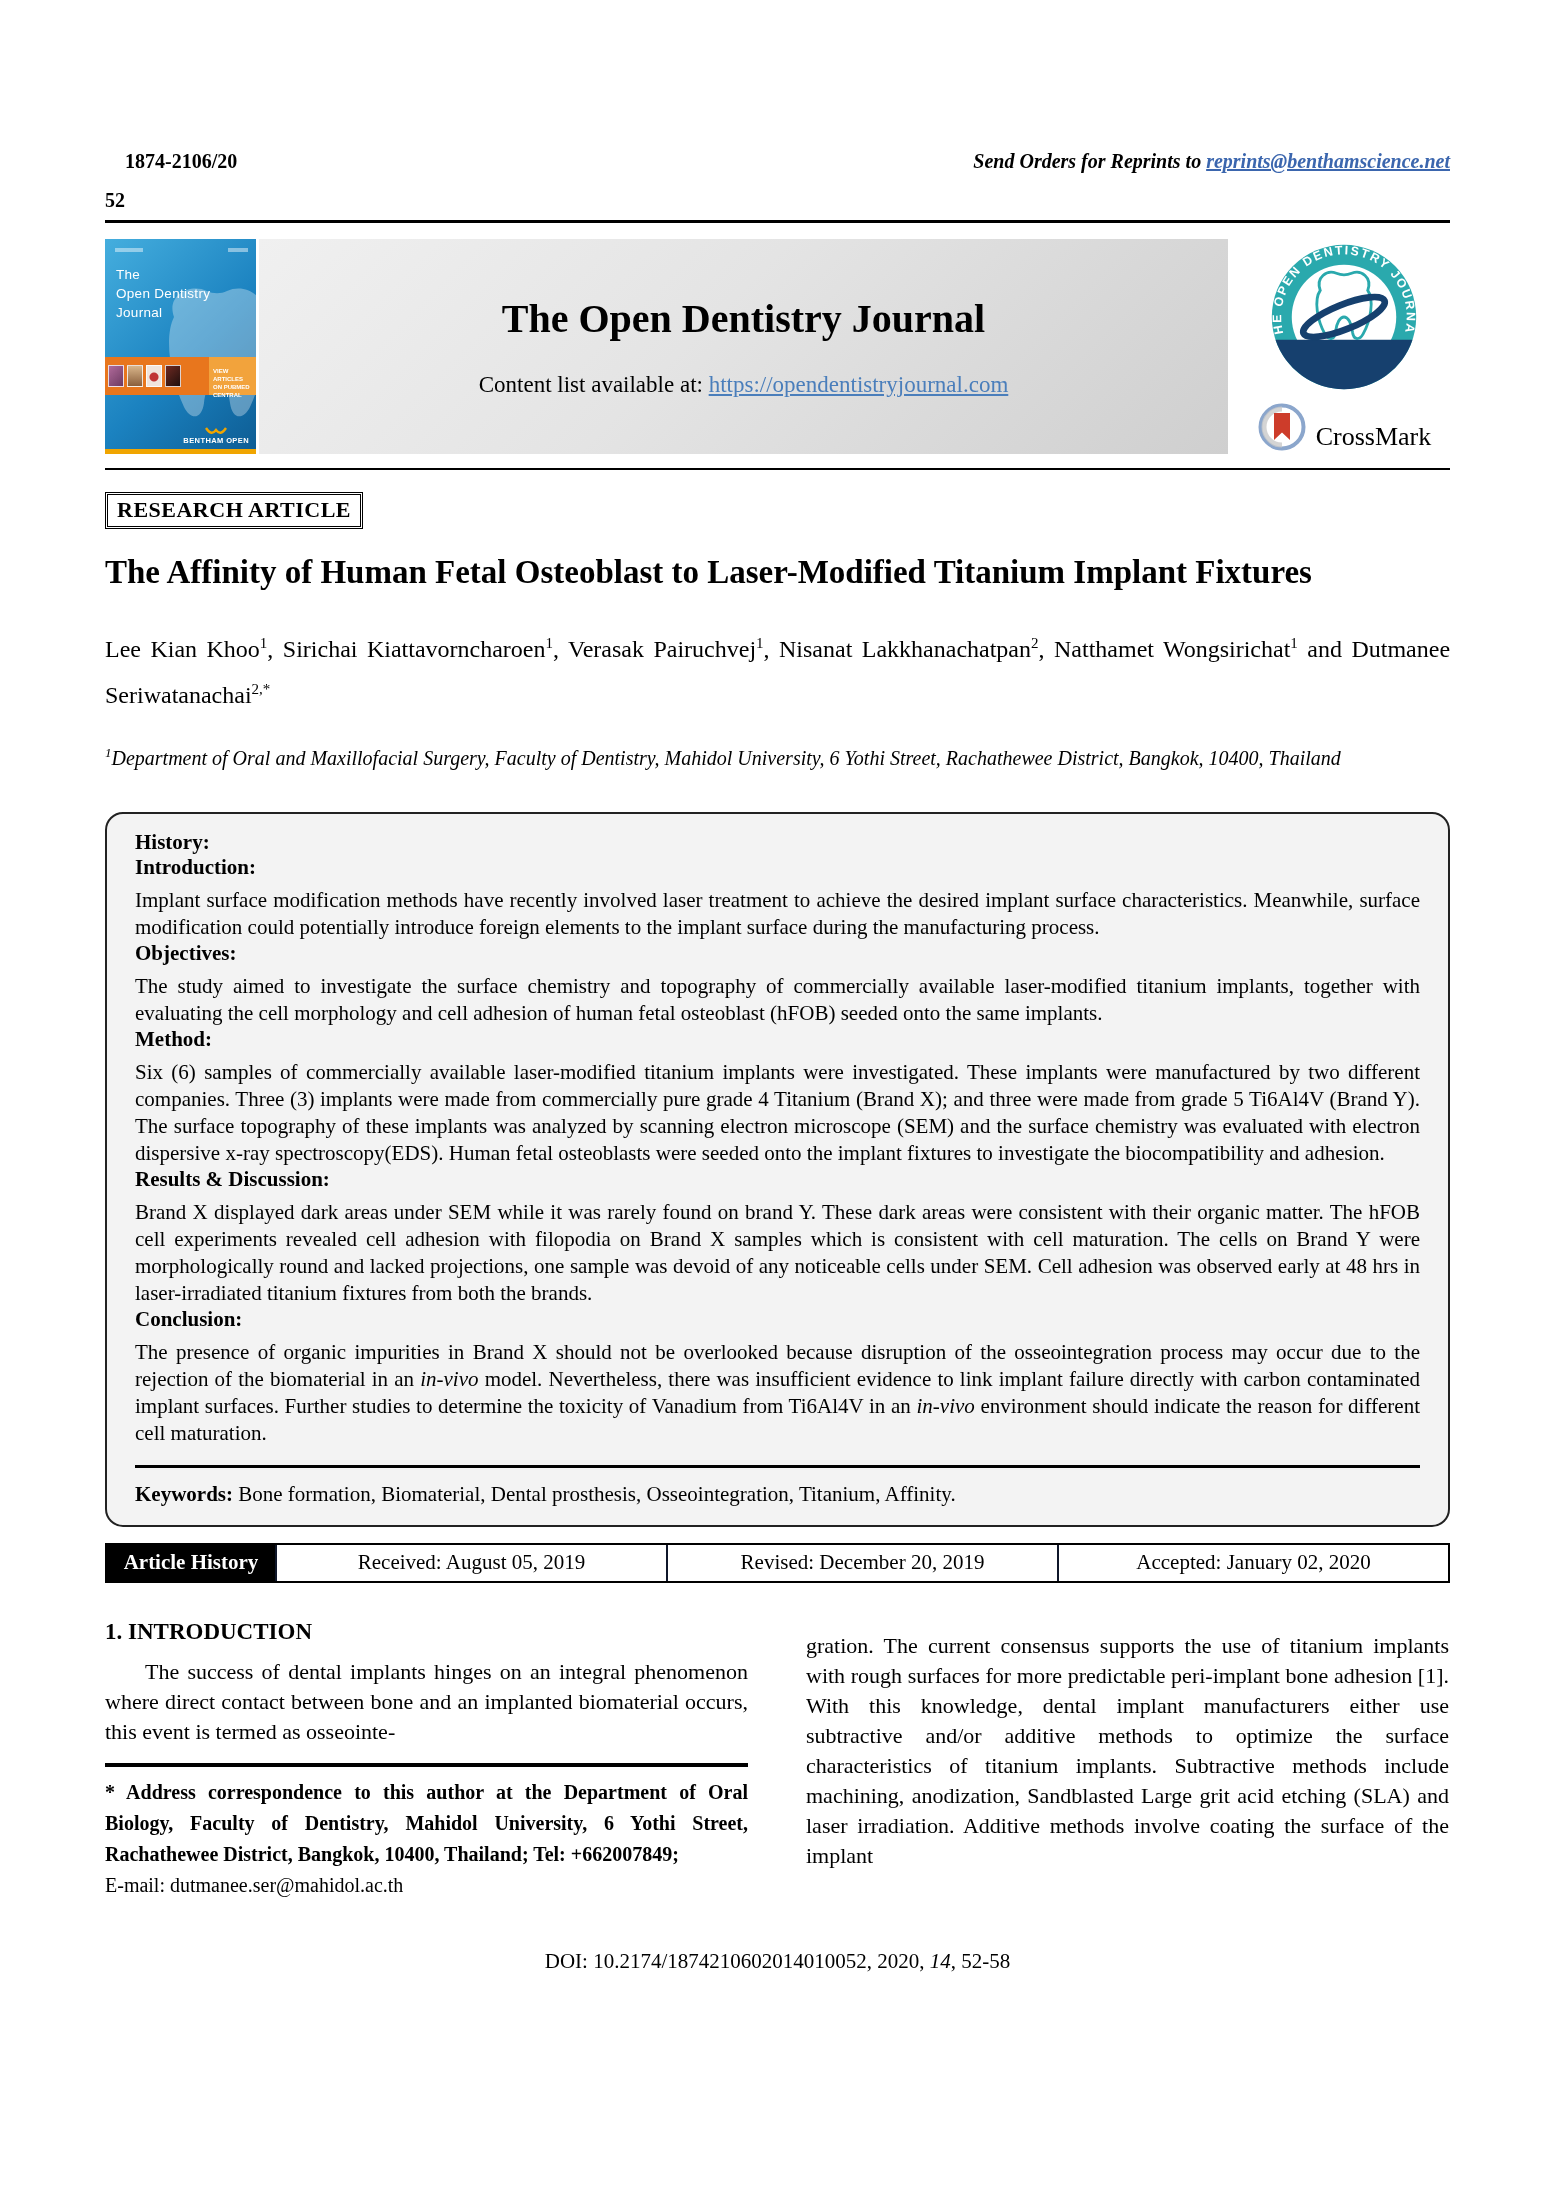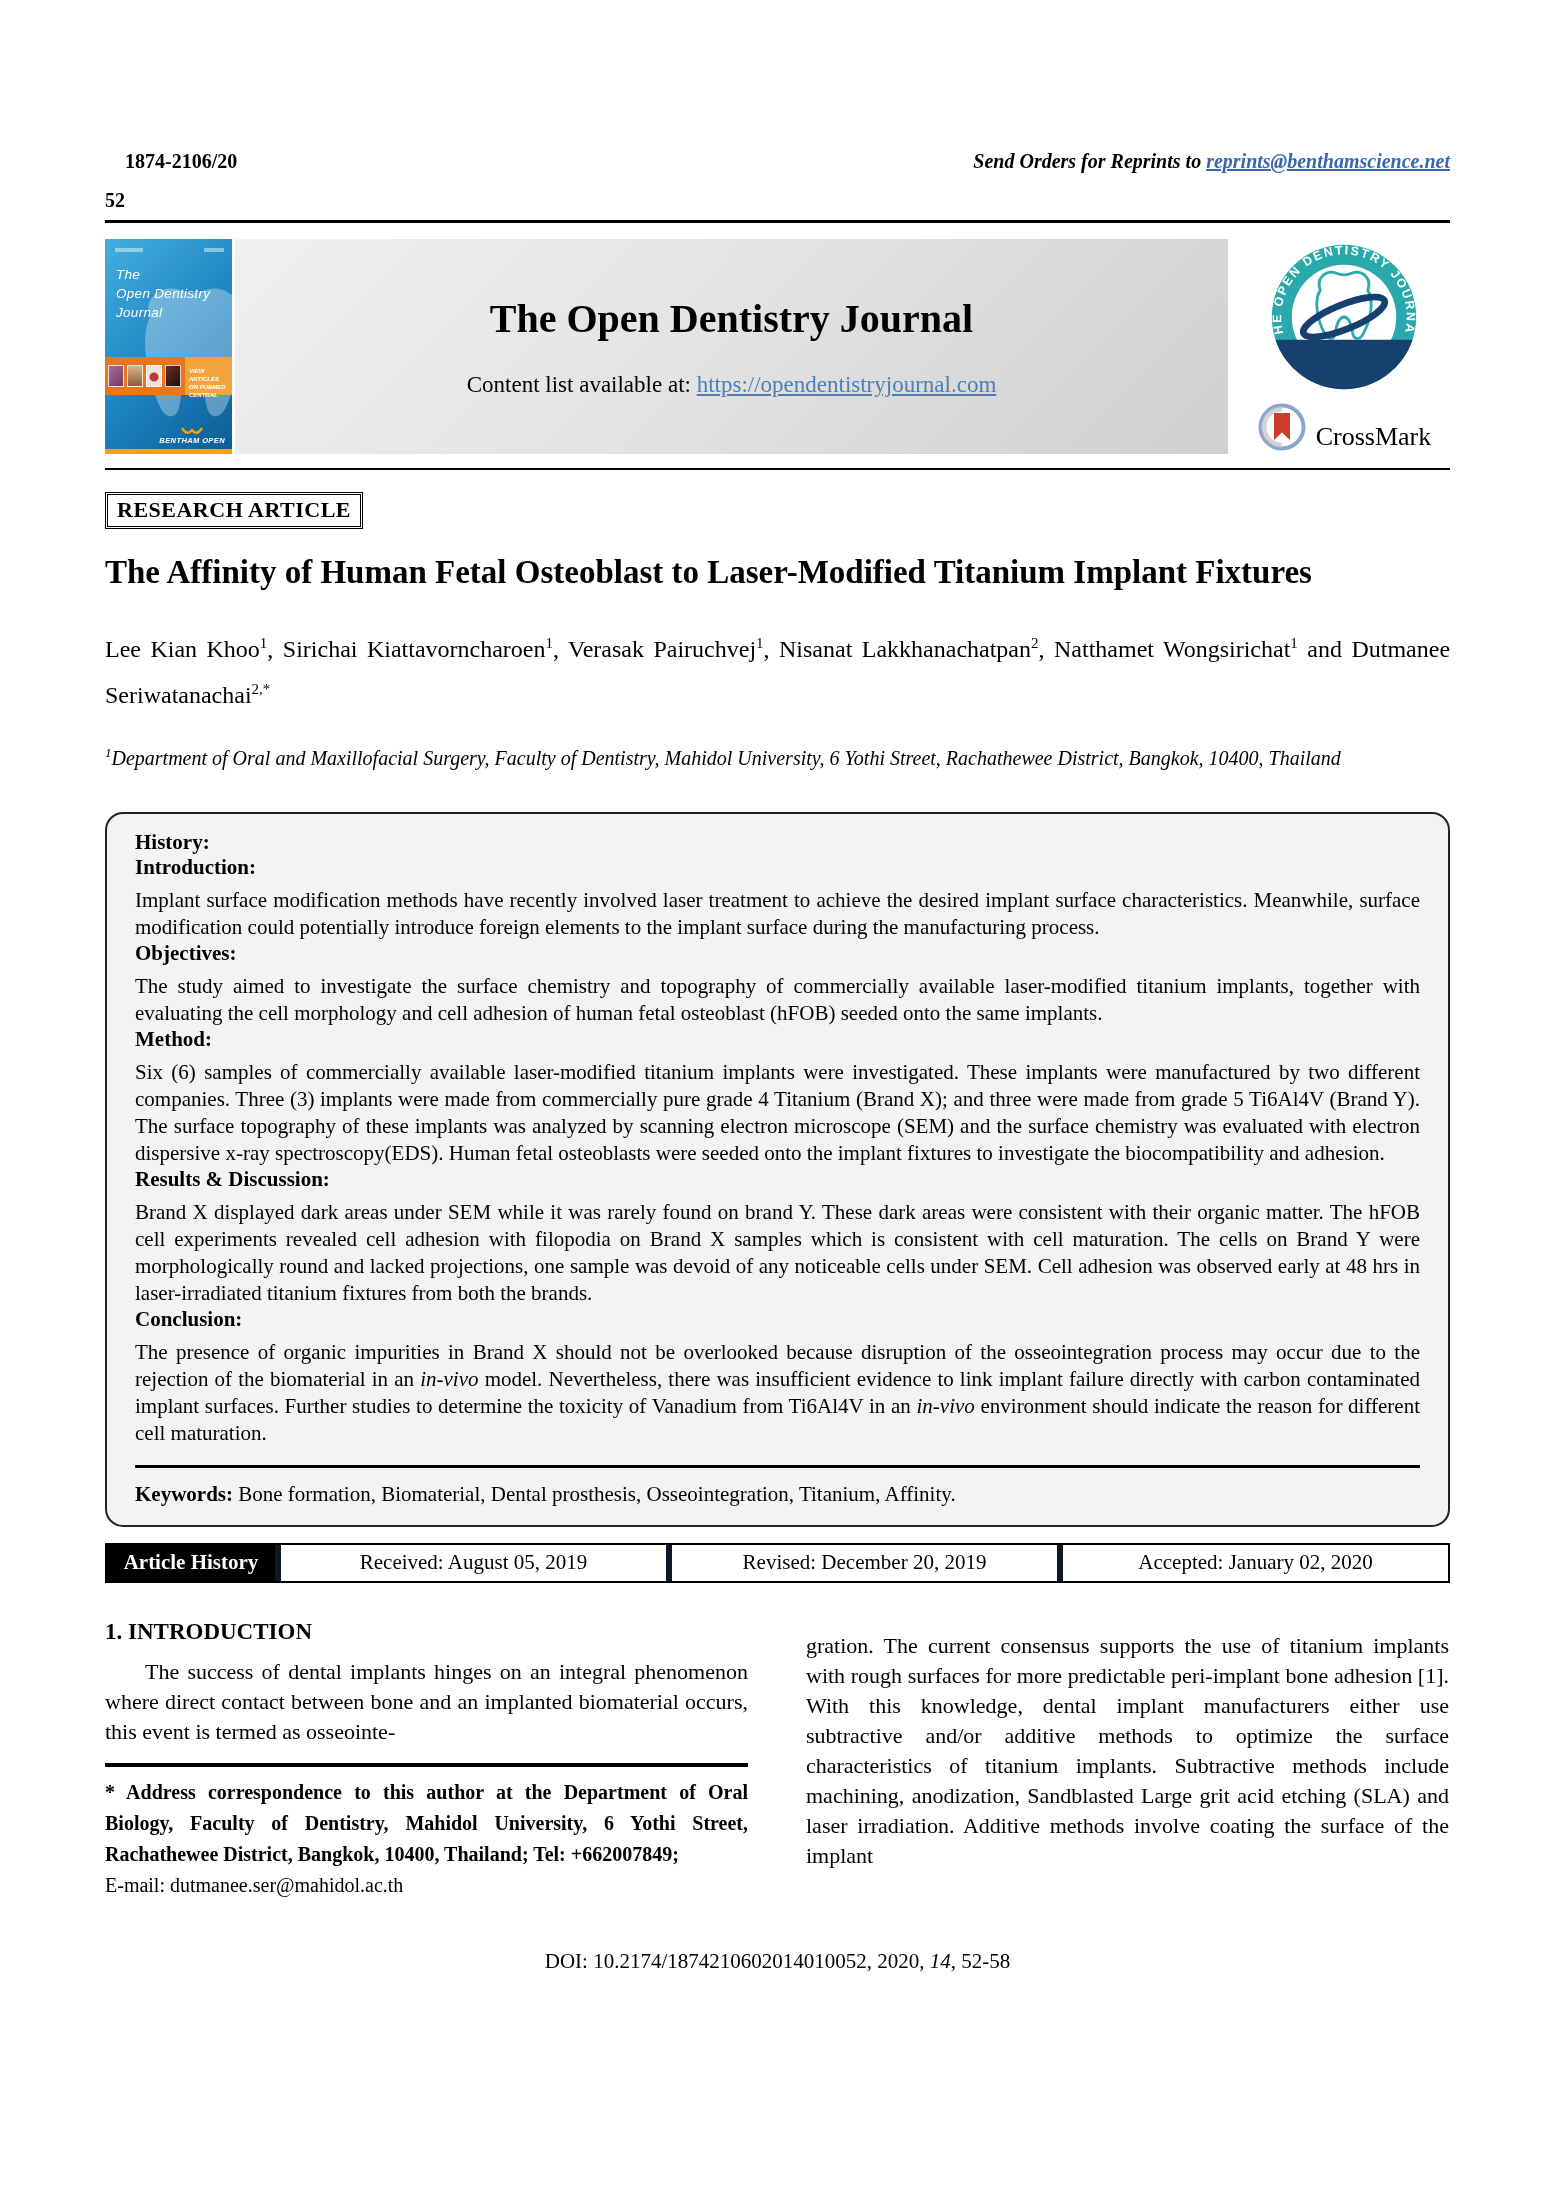--- a/index.html
+++ b/index.html
@@ -19,23 +19,23 @@
   .reprints { font-style:italic; }
   .reprints a { color:#3b66ae; text-decoration:underline; }
   .pageno { margin-top:16px; font-size:20px; font-weight:bold; }
   hr.rule { border:none; border-top:2px solid #000; }
   hr.thick { border-top:3px solid #000; margin-top:8px; }
   hr.mid { margin-top:14px; }
 
   
   .masthead { display:flex; margin-top:16px; height:215px; }
   .cover {
-    position:relative; width:127px; height:215px; flex:0 0 auto;
+    position:relative; width:151px; height:215px; flex:0 0 auto;
     background:linear-gradient(135deg,#45aede 0%,#1b82c0 55%,#0d5c93 100%);
-    overflow:hidden; margin-right:3px;font-style:italic;
+    overflow:hidden; margin-right:3px;
   }
   .cover-meta { position:absolute; top:9px; left:10px; right:8px; display:flex; justify-content:space-between; }
   .cover-meta i { display:block; height:4px; background:rgba(255,255,255,.45); }
   .cover-meta i.l { width:28px; } .cover-meta i.r { width:20px; }
   .cover-title { position:absolute; top:26px; left:11px; color:#fff; font-family:"Liberation Sans",sans-serif; font-size:13.5px; line-height:19px; letter-spacing:.3px; }
   .cover-tooth { position:absolute; top:40px; right:-14px; z-index:1; }
   .band { position:absolute; top:118px; left:0; right:0; height:38px; z-index:2; display:flex; }
   .band-l { flex:1; background:#e8761d; display:flex; align-items:center; gap:3px; padding:0 3px; }
   .thumb { width:16px; height:22px; border:1px solid rgba(255,255,255,.8); }
   .t1 { background:linear-gradient(135deg,#b06a9a,#6d3a62); }
@@ -73,21 +73,21 @@
   .abs-heading { font-size:21px; font-weight:bold; }
   .abs-label { font-size:21px; font-weight:bold; }
   .abs-text { margin-top:7px; font-size:21px; line-height:27px; text-align:justify; }
   hr.inner { border-top:3px solid #000; margin-top:18px; }
   .keywords { margin-top:14px; font-size:21px; }
   .keywords b { font-weight:bold; }
 
   
   .history { margin-top:16px; display:flex; border:2px solid #000; height:40px; font-size:21px; }
   .hist-label { background:#000; color:#fff; width:168px; display:flex; align-items:center; justify-content:center; font-weight:bold; flex:0 0 auto; }
-  .hist-cell { flex:1; border-left:6px solid #0f172a; display:flex; align-items:center; justify-content:center; }
+  .hist-cell { flex:1; border-left:2px solid #0f172a; display:flex; align-items:center; justify-content:center; }
 
   
   .columns { margin-top:36px; display:flex; gap:58px; }
   .col { width:643px; flex:0 0 auto; }
   h2.sec { font-size:23px; font-weight:bold; }
   .body-text { margin-top:12px; font-size:22px; line-height:30px; text-align:justify; }
   .indent { text-indent:40px; }
   .footnote { margin-top:16px; border-top:4px solid #000; padding-top:10px; font-size:20px; line-height:31px; }
   .footnote .fn1 { font-weight:bold; text-align:justify; }
   .doi { margin-top:48px; text-align:center; font-size:21px; }

